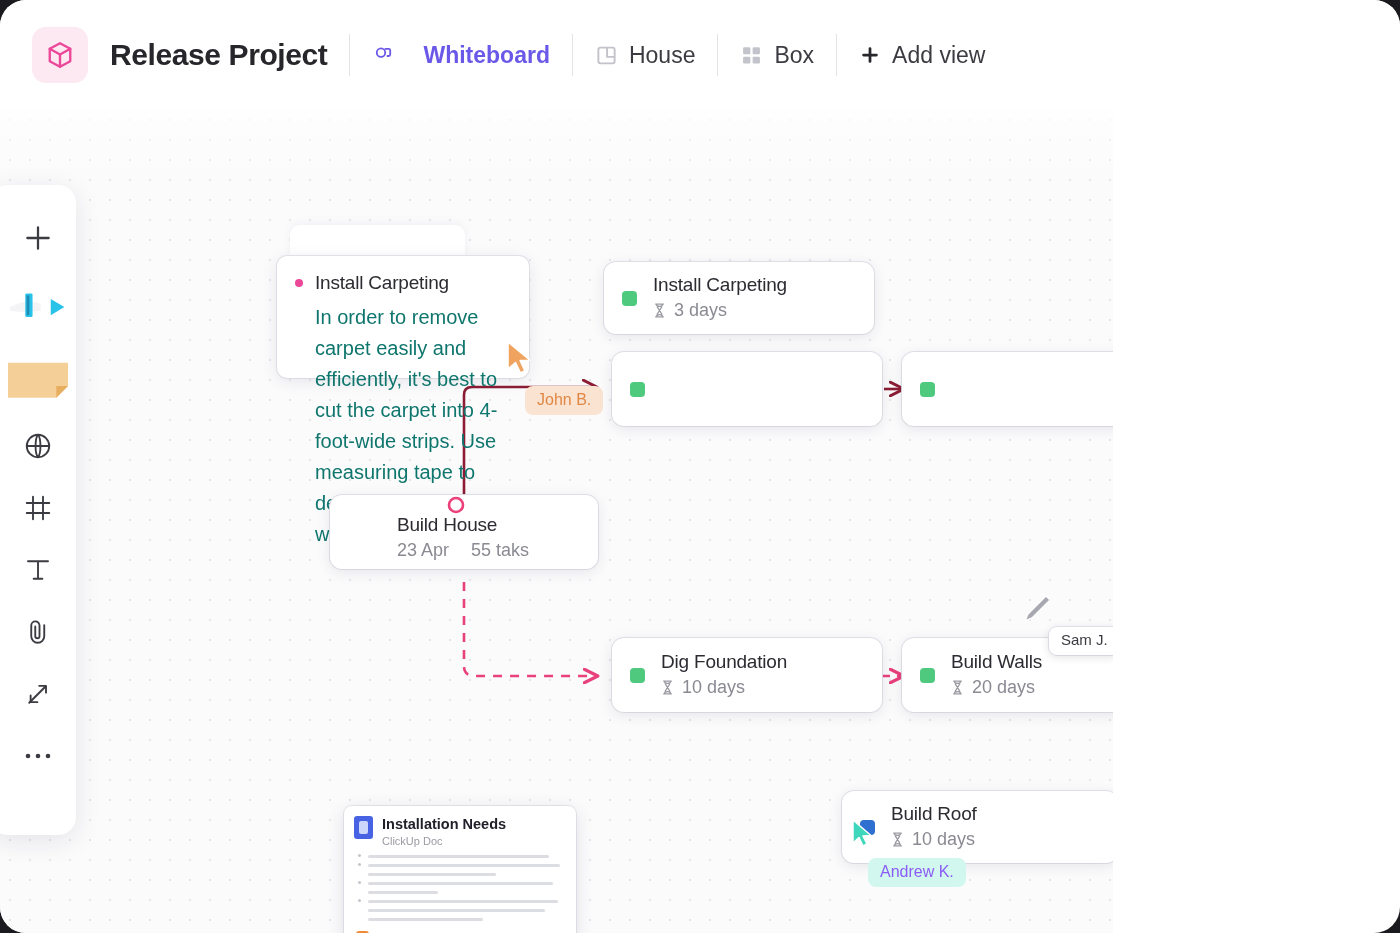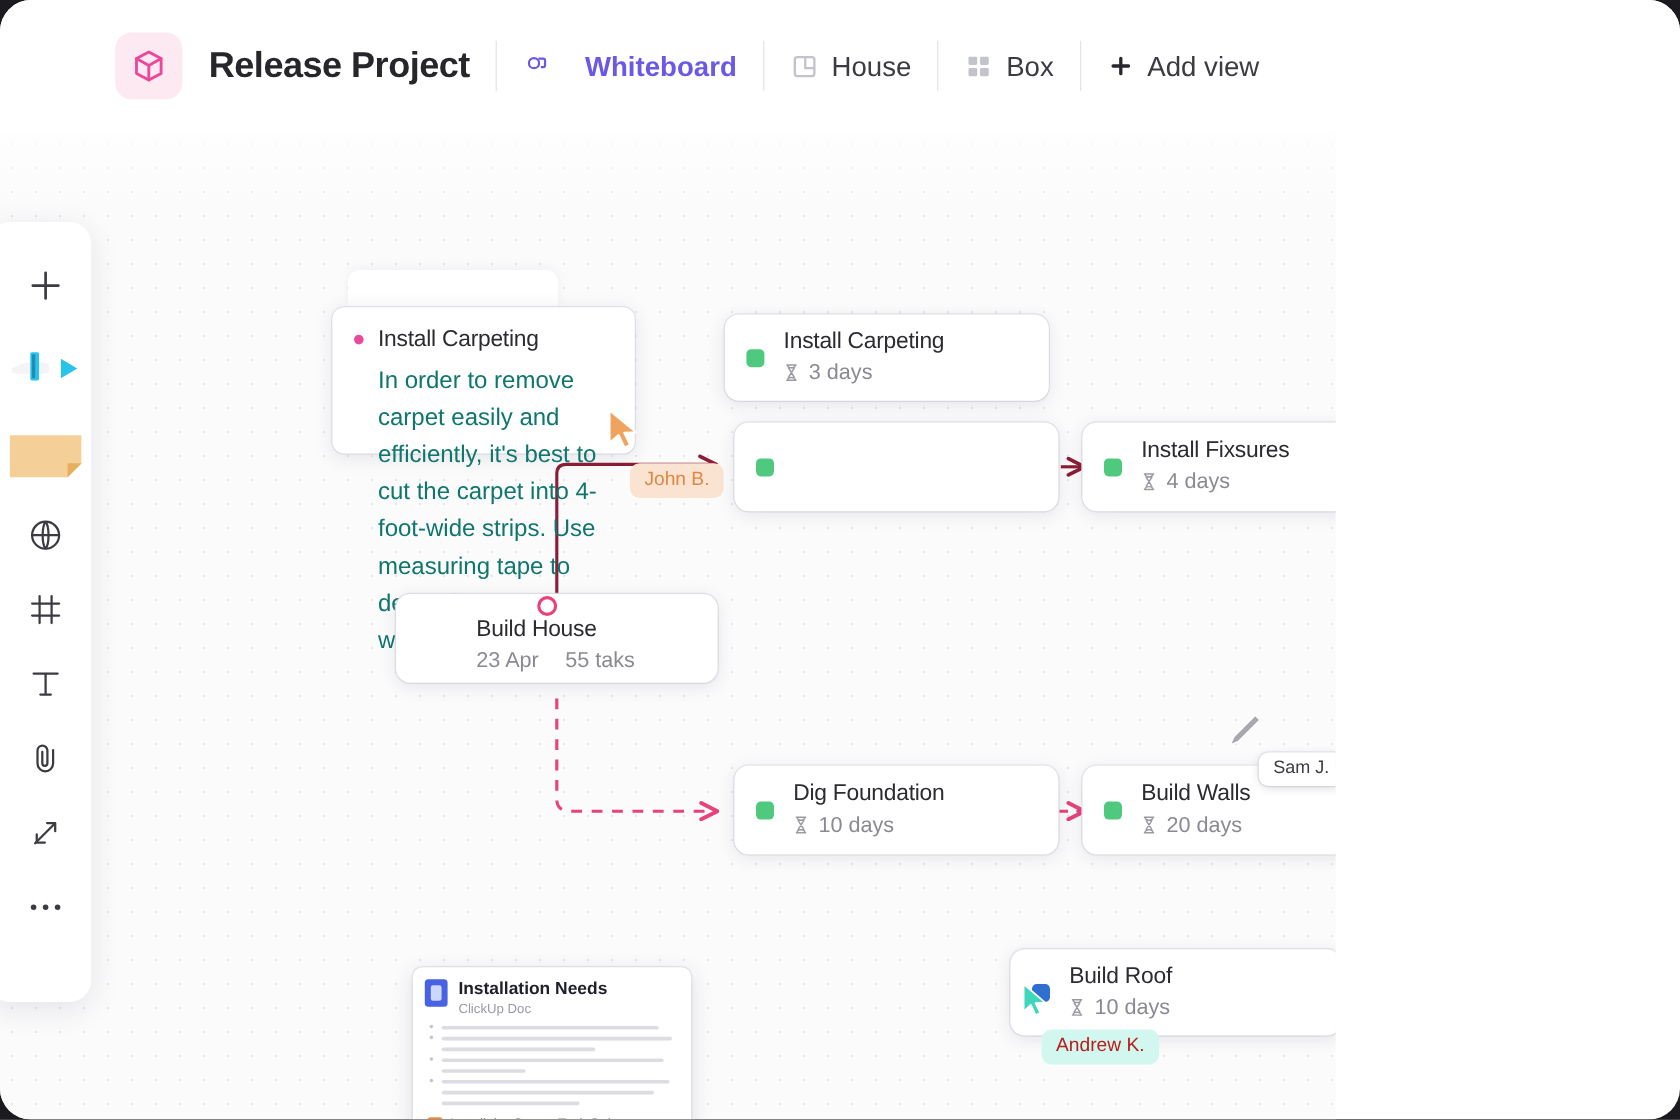--- a/index.html
+++ b/index.html
@@ -16,21 +16,21 @@
     border-radius: 26px;
     overflow: hidden;
   }
 
   
   #header {
     position: absolute; top: 0; left: 0;
     width: 1400px; height: 110px;
     background: #ffffff;
     display: flex; align-items: center;
-    padding-left: 96px;
+    padding-left: 32px;
     box-sizing: border-box;
     z-index: 40;
   }
   .logo-tile {
     width: 56px; height: 56px;
     border-radius: 14px;
     background: #fde9f1;
     display: flex; align-items: center; justify-content: center;
     flex: 0 0 auto;
   }
@@ -213,21 +213,21 @@
   .cursor-label {
     position: absolute;
     font-size: 16px;
     border-radius: 8px;
     padding: 4px 12px 5px 12px;
     white-space: nowrap;
     line-height: 1.25;
   }
   .cl-john { background: #fbe3d2; color: #e08744; }
   .cl-sam  { background: #ffffff; color: #3b3b42; box-shadow: 0 2px 8px rgba(40,40,70,0.14), 0 0 0 1px #e7e7ee; font-size: 15px; }
-  .cl-andrew { background: #d2f7ee; color: #b91c1c; text-align: center; }
+  .cl-andrew { background: #d2f7ee; color: #8b5cf6; text-align: center; }
 
   .mouse { position: absolute; }
 
   
   svg.conn { position: absolute; left: 0; top: 0; width: 1400px; height: 823px; overflow: visible; }
 </style>
 </head>
 <body>
 
 <div id="app">
@@ -336,29 +336,20 @@
         </div>
       </div>
     </div>
 
     <div class="card task-card stack" style="left:612px; top:242px; width:270px; height:74px;">
       <span class="dot-sq" style="background:#4ec97e;"></span>
     </div>
 
     <div class="card task-card stack" style="left:902px; top:242px; width:270px; height:74px;">
       <span class="dot-sq" style="background:#4ec97e;"></span>
-      <div class="task-body">
-        <div class="task-title">Install Fixsures</div>
-        <div class="task-meta">
-          <svg width="13" height="15" viewBox="0 0 12 14" fill="none" stroke="#9a9aa3" stroke-width="1.15">
-            <path d="M2 1h8M2 13h8M3 1c0 3 6 3 6 0M3 13c0-3 6-3 6 0M3.6 3.2 8.4 10.8M8.4 3.2 3.6 10.8"></path>
-          </svg>
-          <span>4 days</span>
-        </div>
-      </div>
     </div>
 
     <div class="card task-card stack" style="left:330px; top:385px; width:268px; height:74px;flex-direction:column;">
       <svg width="20" height="20" viewBox="0 0 20 20" fill="none" stroke="#ec407a" stroke-width="2.6" style="flex:0 0 auto; margin-right:14px;">
         <circle cx="10" cy="10" r="7"></circle>
       </svg>
       <div class="task-body">
         <div class="task-title">Build House</div>
         <div class="task-meta meta-gap">
           <span>23 Apr</span>

